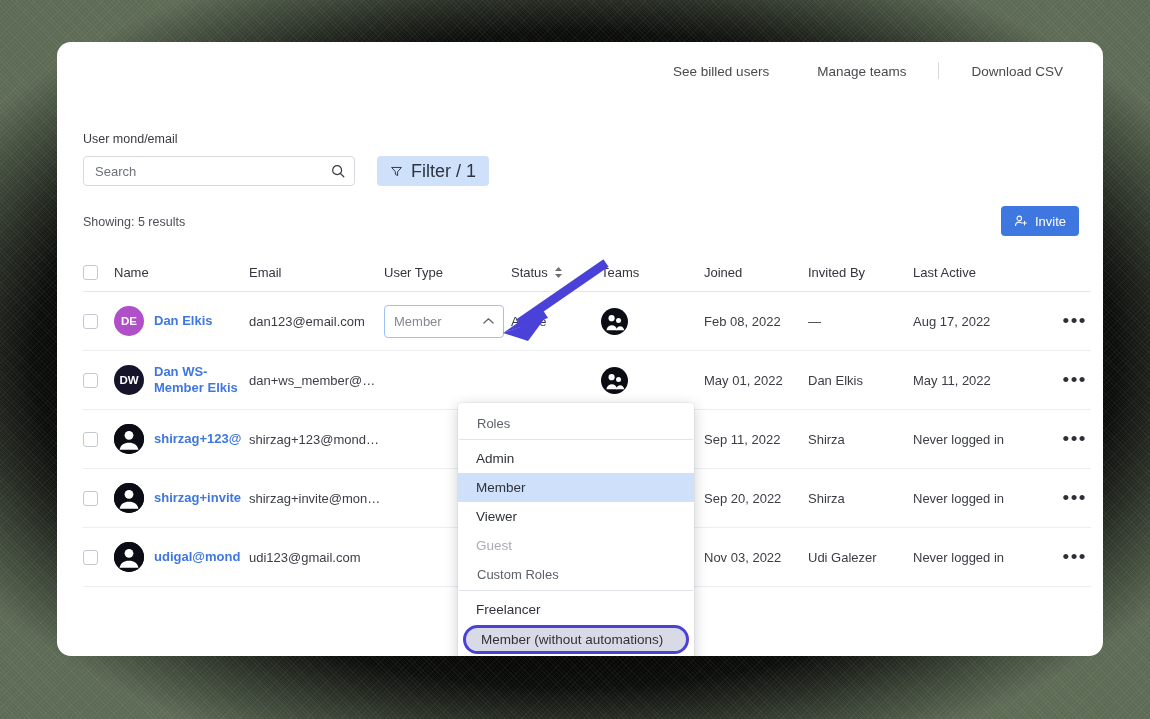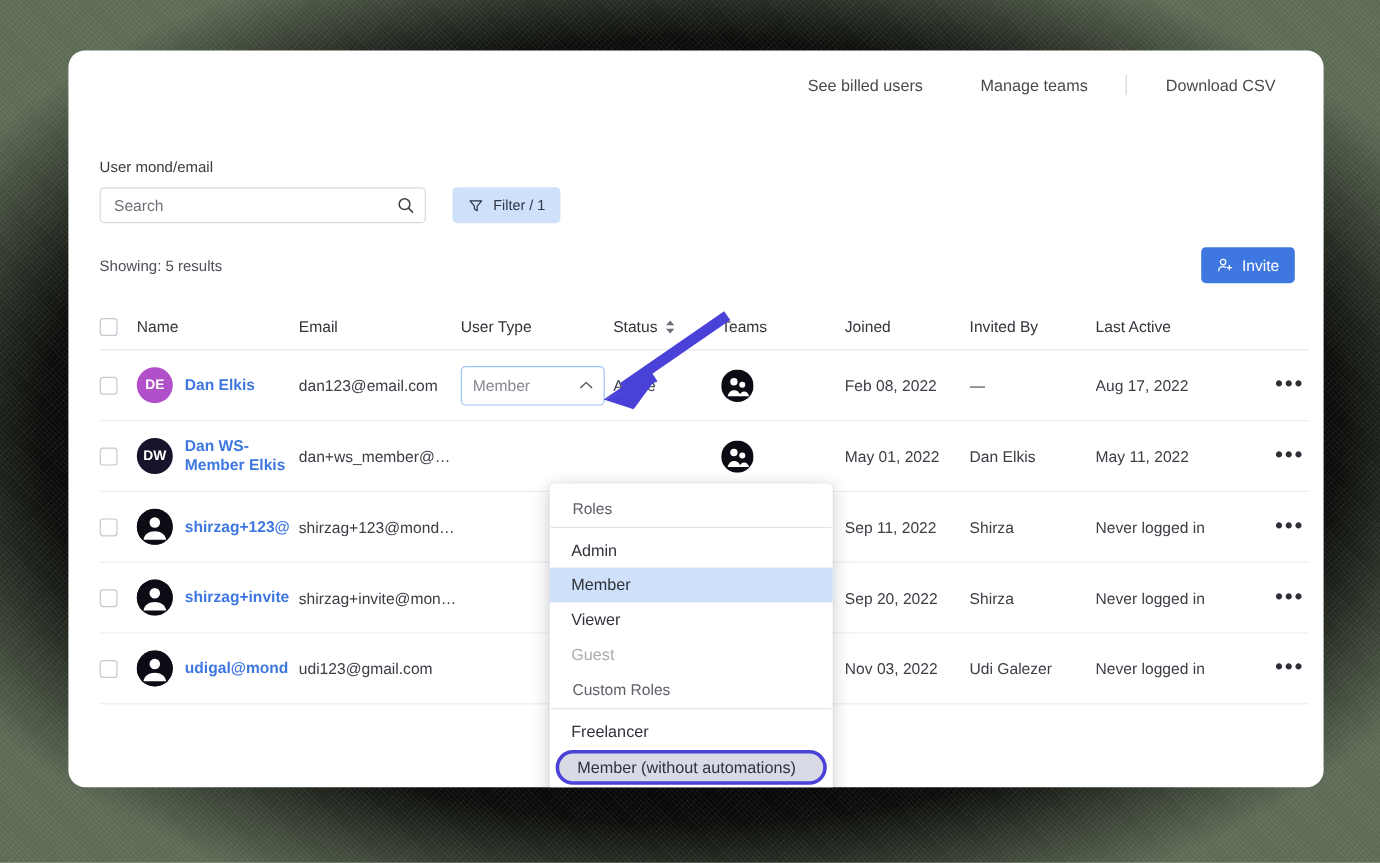--- a/index.html
+++ b/index.html
@@ -103,21 +103,21 @@
     height: 30px;
     padding: 0 13px;
     background: #cfe0fb;
     border-radius: 4px;
     display: flex;
     align-items: center;
     gap: 8px;
     cursor: pointer;
   }
   .filter-btn span {
-    font-size: 12px;
+    font-size: 18px;
     color: #2e3440;
   }
 
   .showing {
     position: absolute;
     left: 26px; top: 173px;
     font-size: 12.5px;
     color: #4c4f57;
   }
 

